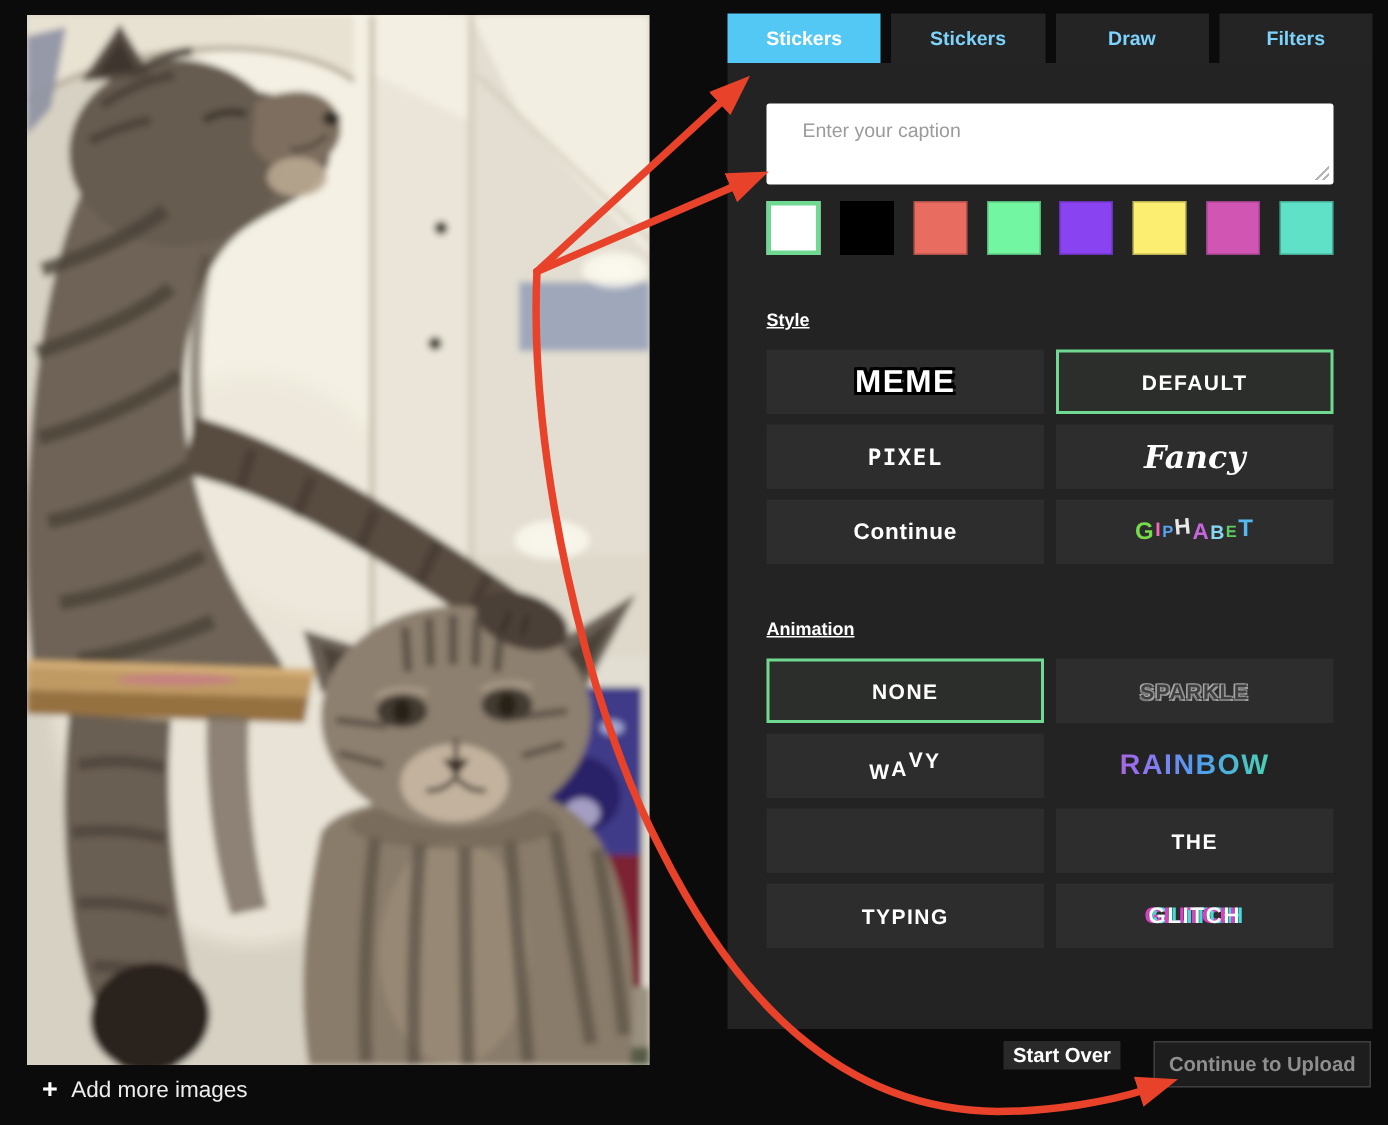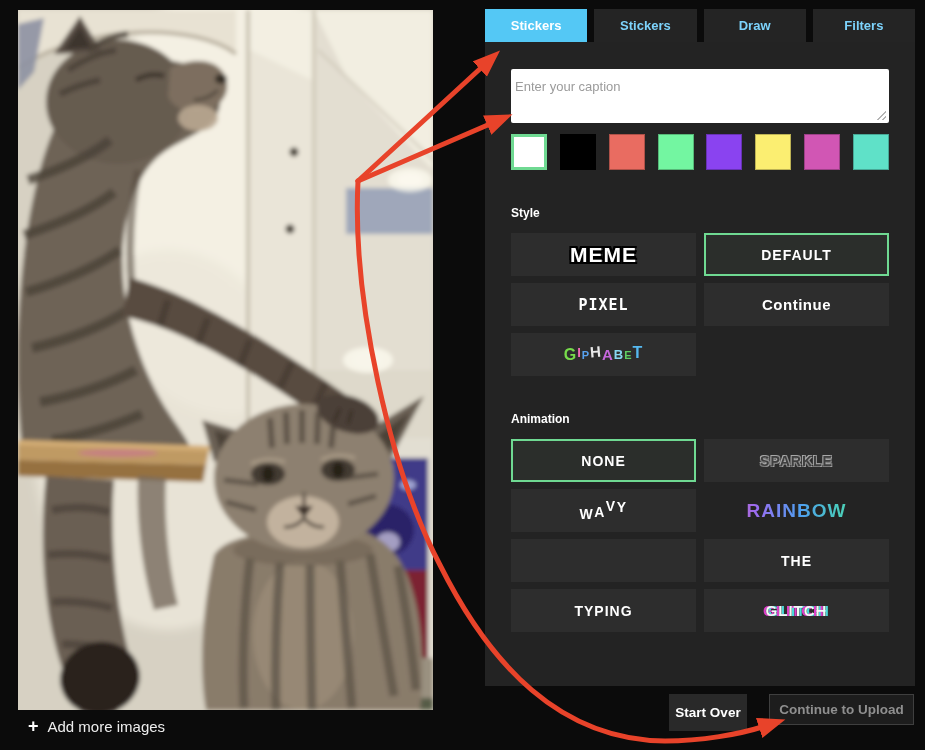--- a/index.html
+++ b/index.html
@@ -15,30 +15,30 @@
   
   .tabs{position:absolute;left:485px;top:9px;width:430px;height:33px;display:flex;gap:7px;}
   .tab{flex:1;display:flex;align-items:center;justify-content:center;background:#242424;
        color:#7dd3fc;font-size:13px;font-weight:bold;cursor:pointer;}
   .tab.active{background:var(--tab-active);color:#fff;}
   
   .panel{position:absolute;left:485px;top:42px;width:430px;height:644px;background:#232323;
          box-sizing:border-box;padding:27px 26px 0;}
   .caption-wrap{position:relative;width:100%;height:54px;}
   .caption-wrap textarea{width:100%;height:54px;box-sizing:border-box;background:#fff;border:none;
-     border-radius:2px;resize:none;padding:10px 4px;font-size:13px;color:#222;
+     border-radius:2px;resize:none;padding:10px 24px;font-size:13px;color:#222;
      font-family:"Liberation Sans",sans-serif;outline:none;}
   .caption-wrap textarea::placeholder{color:#9b9b9b;}
   .resize-corner{position:absolute;right:3px;bottom:3px;width:10px;height:10px;pointer-events:none;
      background:repeating-linear-gradient(-45deg,transparent 0 2px,#b5b5b5 2px 3.5px);
      clip-path:polygon(100% 0,100% 100%,0 100%);}
   .swatches{margin-top:11px;display:flex;justify-content:space-between;}
   .swatch{width:36px;height:36px;box-sizing:border-box;cursor:pointer;border:1px solid rgba(0,0,0,.25);}
   .swatch.selected{border:3px solid var(--sel-green);}
-  .section-label{margin-top:36px;font-size:12px;font-weight:bold;color:#fff;}
+  .section-label{margin-top:36px;font-size:12px;font-weight:bold;color:#fff;text-decoration:underline;}
   .grid{margin-top:13px;display:grid;grid-template-columns:1fr 1fr;gap:7px 8px;}
   .cell{height:43px;background:#2d2d2d;display:flex;align-items:center;justify-content:center;
         cursor:pointer;box-sizing:border-box;color:#fff;font-weight:800;font-size:14px;letter-spacing:1px;}
   .cell.selected{border:2px solid var(--sel-green);background:#2b2e2b;}
   
   .cell.meme{font-weight:900;font-size:21px;letter-spacing:1px;color:#fff;
      text-shadow:-2px -2px 0 #000,2px -2px 0 #000,-2px 2px 0 #000,2px 2px 0 #000,0 2px 0 #000,0 -2px 0 #000;}
   .cell.pixel{font-family:"DejaVu Sans Mono",monospace;font-weight:700;font-size:15px;letter-spacing:1px;}
   .cell.fancy{font-family:"DejaVu Serif",serif;font-style:italic;font-weight:700;font-size:21px;letter-spacing:0;}
   .cell.subtitle{font-weight:700;font-size:15px;letter-spacing:.5px;}
@@ -57,21 +57,21 @@
   .cell.wavy span:nth-child(1){transform:translateY(3px);}
   .cell.wavy span:nth-child(2){transform:translateY(1px);}
   .cell.wavy span:nth-child(3){transform:translateY(-5px);}
   .cell.wavy span:nth-child(4){transform:translateY(-4px);}
   .cell.rainbow{font-size:19px;font-weight:900;
      background:linear-gradient(90deg,#ef5f73 0%,#9a6cf0 28%,#4f9ff0 52%,#49c9c0 72%,#62e88a 100%);
      -webkit-background-clip:text;background-clip:text;color:transparent;}
   .cell.glitch{font-size:15px;font-weight:900;color:#f2fbf6;
      text-shadow:-2.5px 0 0 #db3fc8,2.5px 0 0 #4ad9d9;}
   
-  .btn-start{position:absolute;left:669px;top:694px;width:78px;height:37px;background:#292929;
+  .btn-start{position:absolute;left:669px;top:694px;width:78px;height:19px;background:#292929;
      color:#fff;font-weight:bold;font-size:13.5px;display:flex;align-items:center;justify-content:center;cursor:pointer;}
   .btn-continue{position:absolute;left:769px;top:694px;width:145px;height:31px;background:#1d1d1d;
      border:1px solid #3f3f3f;box-sizing:border-box;color:#8f8f8f;font-weight:bold;font-size:13.5px;
      display:flex;align-items:center;justify-content:center;cursor:pointer;}
   .add-more{position:absolute;left:28px;top:717px;display:flex;align-items:center;gap:9px;
      color:#ededed;font-size:15px;cursor:pointer;}
   .plus-icon{font-size:18px;font-weight:bold;color:#fff;line-height:1;}
   
   .arrows{position:absolute;left:0;top:0;pointer-events:none;z-index:10;}
 </style>
@@ -247,20 +247,21 @@
       <div class="swatch" style="background: rgb(138, 67, 240);"></div>
       <div class="swatch" style="background: rgb(251, 238, 113);"></div>
       <div class="swatch" style="background: rgb(209, 86, 180);"></div>
       <div class="swatch" style="background: rgb(95, 225, 200);"></div>
     </div>
   <div class="section-label">Style</div>
   <div class="grid">
       <div class="cell meme">MEME</div>
       <div class="cell plain selected">DEFAULT</div>
       <div class="cell pixel">PIXEL</div>
+      <div class="cell fancy">Fancy</div>
       <div class="cell subtitle">Continue</div>
       <div class="cell giphabet">
         <span style="color: rgb(119, 220, 75);">G</span>
         <span style="color: rgb(240, 106, 182);">I</span>
         <span style="color: rgb(88, 162, 240);">P</span>
         <span style="color: rgb(233, 233, 233);">H</span>
         <span style="color: rgb(197, 102, 220);">A</span>
         <span style="color: rgb(136, 215, 242);">B</span>
         <span style="color: rgb(94, 205, 97);">E</span>
         <span style="color: rgb(85, 185, 240);">T</span>

